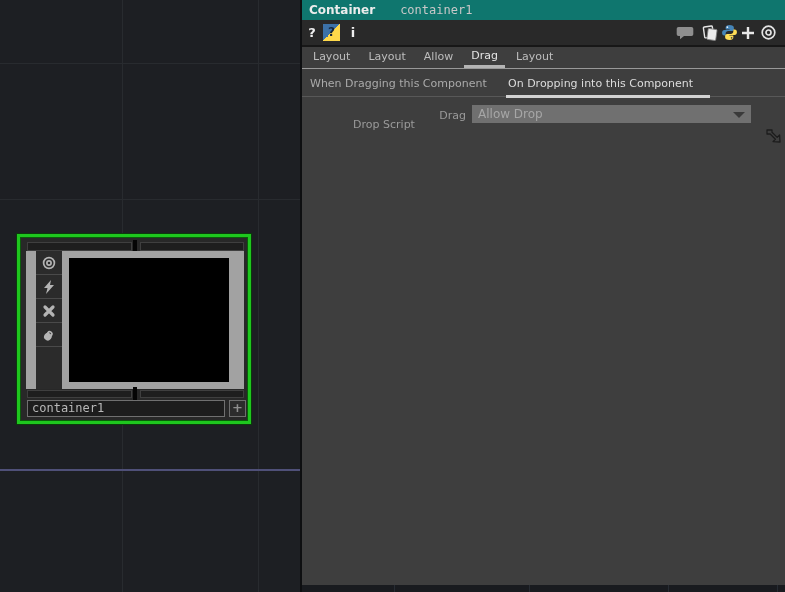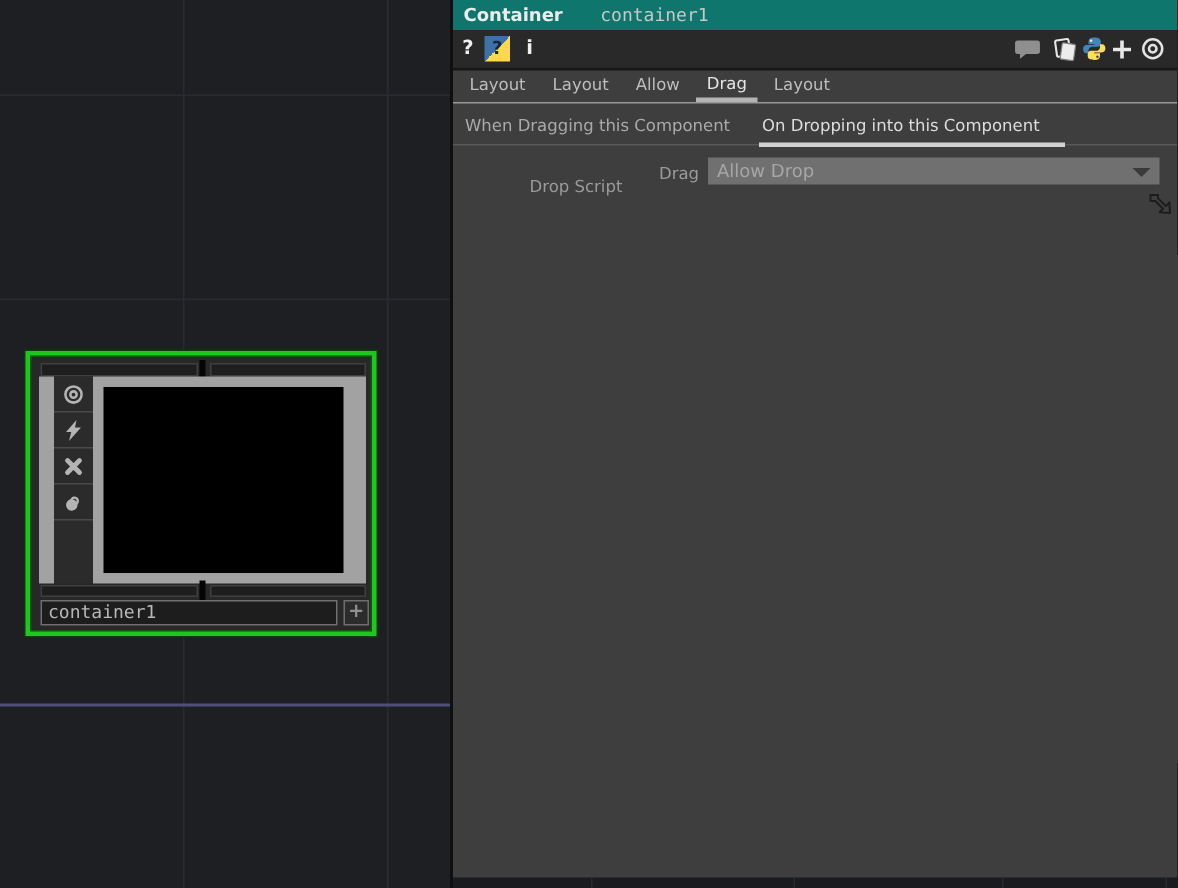--- a/index.html
+++ b/index.html
@@ -72,21 +72,21 @@
 
   .p-subtab{position:absolute;top:77px;font-size:11px;color:#aaaaaa;white-space:nowrap;}
   .p-subtab.selected{color:#dddddd;}
   .subtab-line{position:absolute;left:0;top:96px;width:483px;height:1px;background:#585858;}
   .subtab-underline{position:absolute;left:204px;top:95px;width:204px;height:3px;background:#d2d2d2;}
 
   .param-label{position:absolute;left:0;width:164px;text-align:right;font-size:11px;color:#9a9a9a;}
   .lbl-drop{top:109px;}
   .lbl-dropscript{top:118px;text-align:center;}
   .dropdown{
-    position:absolute;left:170px;top:105px;width:301px;height:18px;
+    position:absolute;left:170px;top:105px;width:279px;height:18px;
     background:var(--dropdown-bg,#707070);color:#a6a6a6;font-size:12px;line-height:18px;padding-left:6px;
   }
   .dropdown .arrow{
     position:absolute;right:6px;top:7px;width:0;height:0;
     border-left:6px solid transparent;border-right:6px solid transparent;border-top:6px solid #3a3a3a;
   }
   .script-field{
     position:absolute;left:170px;top:127px;width:290px;height:18px;
     background:var(--field-bg,#b5b5b5);border:none;outline:none;color:#141414;
     font-family:"DejaVu Sans Mono",monospace;font-size:12px;padding:0 0 0 5px;

